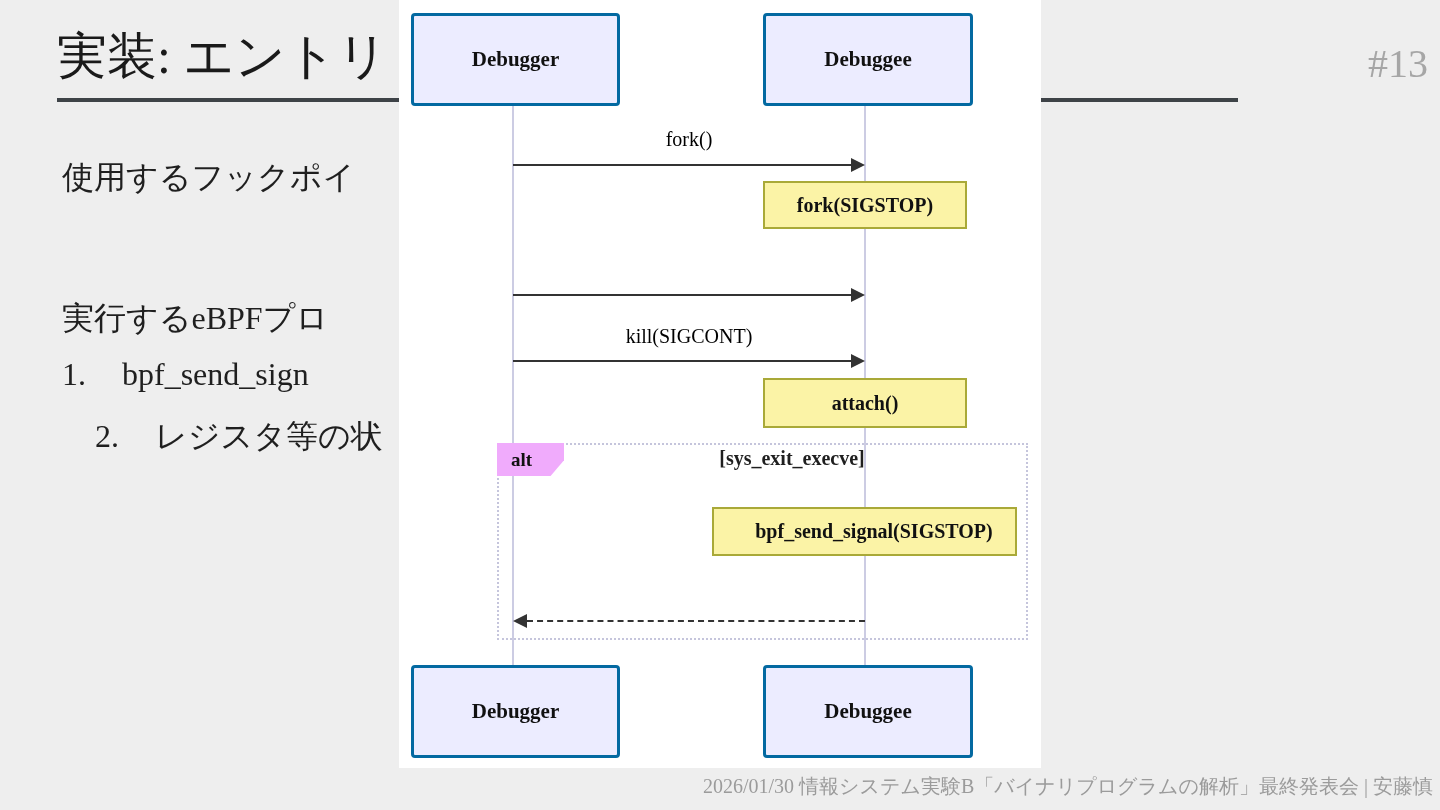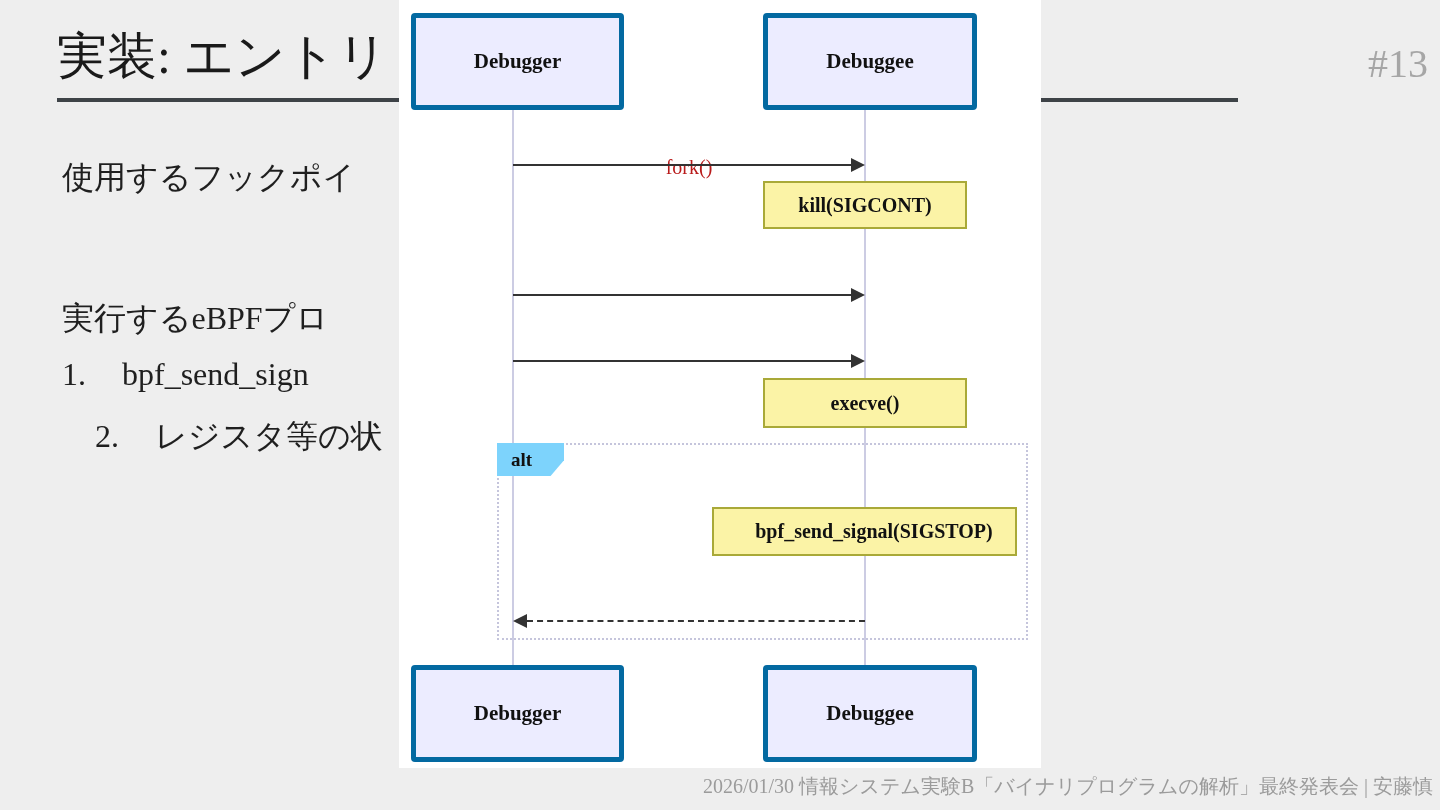--- a/index.html
+++ b/index.html
@@ -19,45 +19,45 @@
   .li1{left:62px;top:356px;}
   .li2{left:62px;top:415px;margin-left:33px;}
   .list-num{display:inline-block;width:60px;}
   .footer{position:absolute;right:7px;top:773px;font-size:20px;color:#9B9B9B;white-space:nowrap;}
 
   
   .panel{position:absolute;left:399px;top:0;width:642px;height:768px;background:#ffffff;overflow:hidden;}
   .lifeline{position:absolute;top:100px;height:565px;width:2px;background:#CCCCE3;}
   .ll-left{left:113px;}
   .ll-right{left:465px;}
-  .actor{position:absolute;background:#ECECFF;border:5px solid #0369a1;border-radius:4px;
+  .actor{position:absolute;background:#ECECFF;border:3px solid #0369a1;border-radius:4px;
     display:flex;align-items:center;justify-content:center;font-size:21px;font-weight:600;color:#111;}
   .a-tl{left:12px;top:13px;width:203px;height:87px;}
   .a-tr{left:364px;top:13px;width:204px;height:87px;}
   .a-bl{left:12px;top:665px;width:203px;height:87px;}
   .a-br{left:364px;top:665px;width:204px;height:87px;}
 
   .msg-label{position:absolute;left:114px;width:352px;text-align:center;
-    font-size:20px;font-weight:500;color:#b91c1c;white-space:nowrap;margin-top:28px;}
+    font-size:20px;font-weight:500;color:#000000;white-space:nowrap;}
   .arrow-line{position:absolute;height:2px;background:#333333;}
   .arrow-line-dashed{position:absolute;height:0;border-top:2px dashed #333333;}
   .head-right{position:absolute;width:0;height:0;
     border-top:7px solid transparent;border-bottom:7px solid transparent;border-left:14px solid #333333;}
   .head-left{position:absolute;width:0;height:0;
     border-top:7px solid transparent;border-bottom:7px solid transparent;border-right:14px solid #333333;}
 
   .note{position:absolute;background:#FBF3A6;border:2px solid #A9A938;box-sizing:border-box;
     display:flex;align-items:center;justify-content:center;font-size:20px;font-weight:600;color:#111;white-space:nowrap;}
   .n-sigstop{left:364px;top:181px;width:204px;height:48px;}
   .n-execve{left:364px;top:378px;width:204px;height:50px;}
   .n-bpf{left:313px;top:507px;width:305px;height:49px;padding-left:19px;}
 
   .alt-frame{position:absolute;left:98px;top:443px;width:531px;height:197px;
     border:2px dotted #C5C5DC;box-sizing:border-box;}
-  .alt-tab{position:absolute;left:98px;top:443px;width:67px;height:33px;background:#7dd3fc;
+  .alt-tab{position:absolute;left:98px;top:443px;width:67px;height:33px;background:#f0abfc;
     clip-path:polygon(0 0,100% 0,100% 52%,80% 100%,0 100%);
     font-size:19px;font-weight:600;color:#111;line-height:33px;padding-left:14px;box-sizing:border-box;}
   .alt-cond{position:absolute;left:98px;top:447px;width:590px;text-align:center;
     font-size:20px;font-weight:600;color:#1f1f1f;white-space:nowrap;}
 </style>
 </head>
 <body>
 
 <div class="slide">
 
@@ -73,34 +73,36 @@
 
   <div class="footer">2026/01/30 情報システム実験B「バイナリプログラムの解析」最終発表会 | 安藤慎</div>
 
   <div class="panel">
 
     <div class="lifeline ll-left"></div>
     <div class="lifeline ll-right"></div>
 
     <div class="alt-frame"></div>
     <div class="alt-tab">alt</div>
+    <div class="alt-cond">[sys_exit_execve]</div>
 
     <div class="msg-label" style="top:128px;">fork()</div>
     <div class="arrow-line" style="left:114px;top:164px;width:338px;"></div>
     <div class="head-right" style="left:452px;top:158px;"></div>
 
-    <div class="note n-sigstop">kill(SIGCONT)</div>
+    <div class="note n-sigstop">fork(SIGSTOP)</div>
 
     <div class="arrow-line" style="left:114px;top:294px;width:338px;"></div>
     <div class="head-right" style="left:452px;top:288px;"></div>
 
+    <div class="msg-label" style="top:325px;">kill(SIGCONT)</div>
     <div class="arrow-line" style="left:114px;top:360px;width:338px;"></div>
     <div class="head-right" style="left:452px;top:354px;"></div>
 
-    <div class="note n-execve">execve()</div>
+    <div class="note n-execve">attach()</div>
 
     <div class="note n-bpf">bpf_send_signal(SIGSTOP)</div>
 
     <div class="arrow-line-dashed" style="left:128px;top:620px;width:338px;"></div>
     <div class="head-left" style="left:114px;top:614px;"></div>
 
     <div class="actor a-tl">Debugger</div>
     <div class="actor a-tr">Debuggee</div>
     <div class="actor a-bl">Debugger</div>
     <div class="actor a-br">Debuggee</div>

